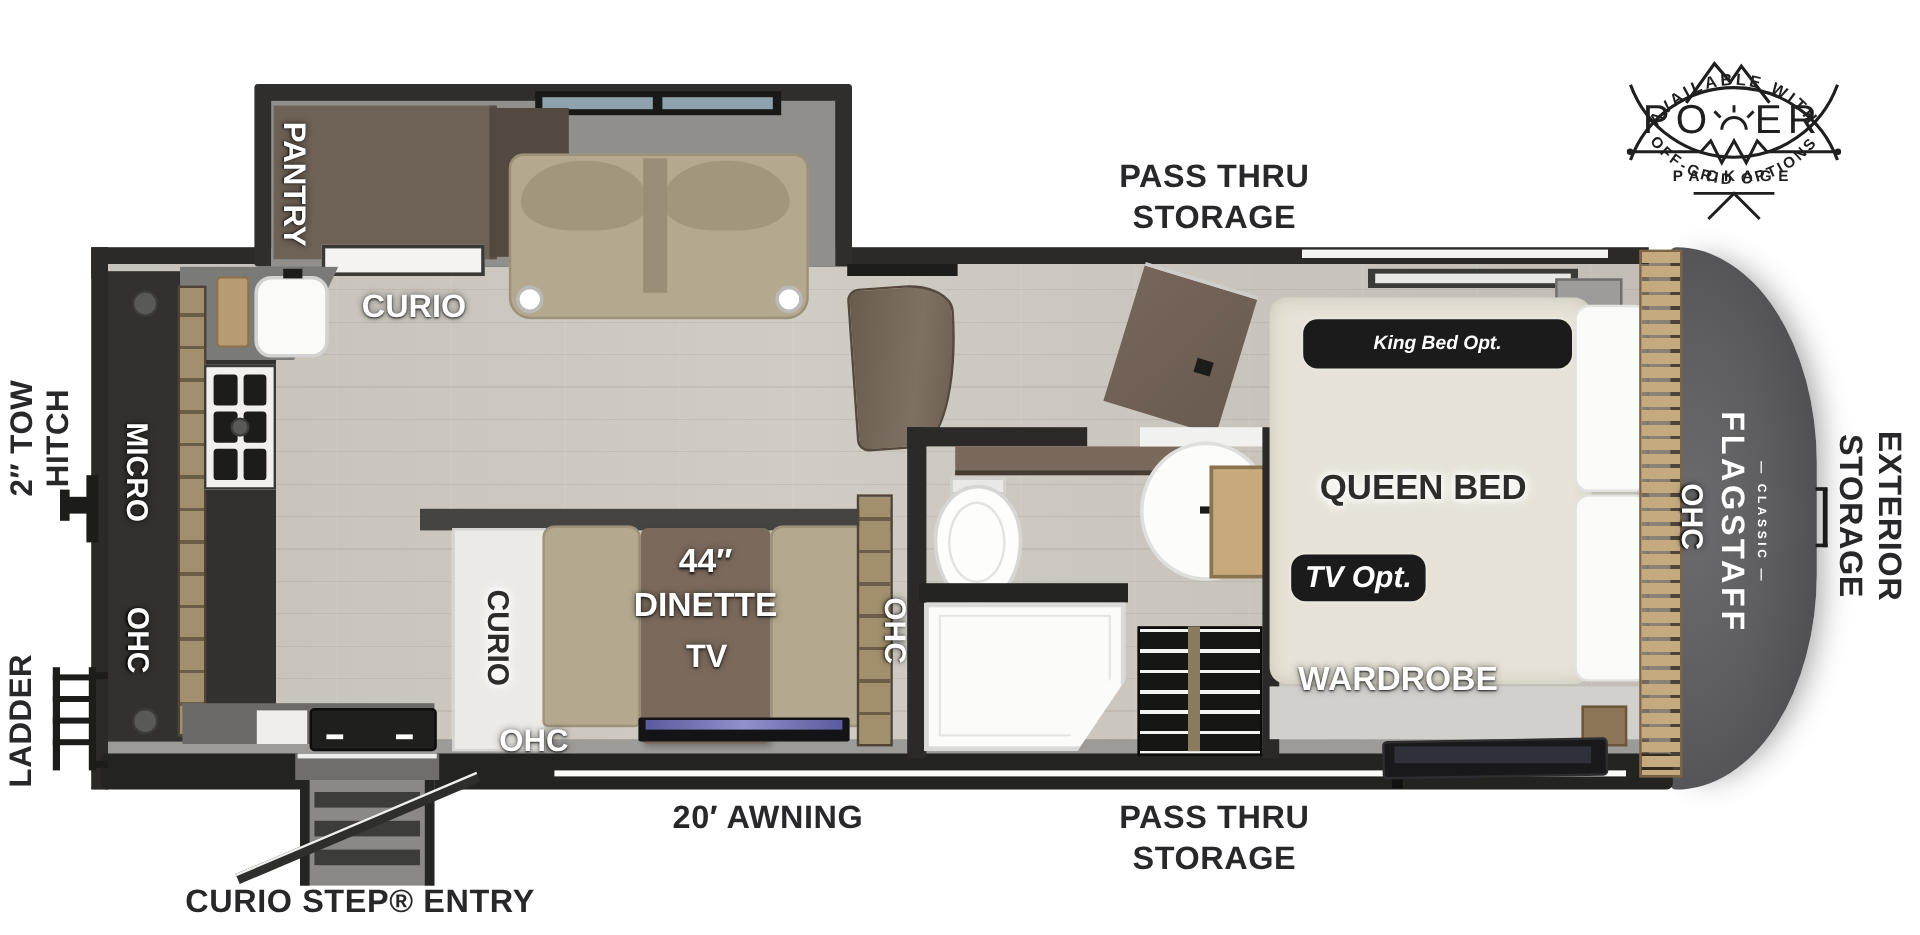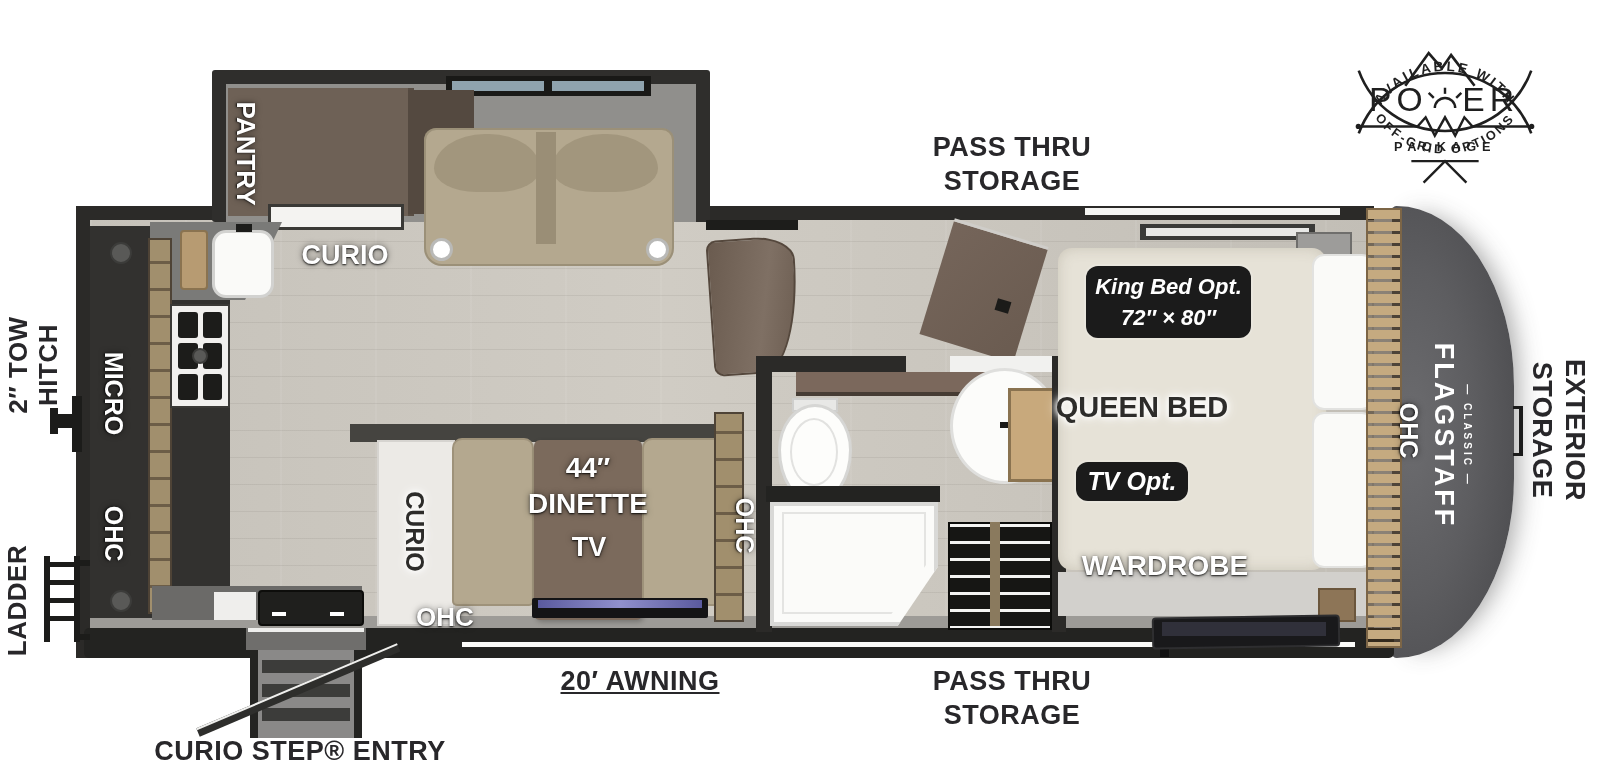--- a/index.html
+++ b/index.html
@@ -76,21 +76,21 @@
   </svg>
 
   <div class="abs lo ctr" style="left:877px;top:130px;width:270px;font-size:27px;line-height:34px;">
     <div>PASS THRU</div>
     <div>STORAGE</div>
   </div>
   <div class="abs lo ctr" style="left:877px;top:664px;width:270px;font-size:27px;line-height:34px;">
     <div>PASS THRU</div>
     <div>STORAGE</div>
   </div>
-  <div class="abs lo ctr" style="left:530px;top:666px;width:220px;font-size:27px;text-decoration:underline;">20′ AWNING</div>
+  <div class="abs lo ctr" style="left:530px;top:666px;width:220px;font-size:27px;">20′ AWNING</div>
   <div class="abs lo ctr" style="left:150px;top:736px;width:300px;font-size:27px;">CURIO STEP® ENTRY</div>
   <div class="vwrap" style="left:0px;top:280px;width:66px;height:170px;">
     <div class="rotm90 lo ctr" style="font-size:26px;line-height:30px;">
       <div>2″ TOW</div>
       <div>HITCH</div>
     </div>
   </div>
   <div class="vwrap" style="left:-8px;top:535px;width:52px;height:130px;">
     <div class="rotm90 lo" style="font-size:26px;">LADDER</div>
   </div>
@@ -216,25 +216,24 @@
   <div class="abs" style="left:990px;top:522px;width:10px;height:104px;background:#8a7a5e;"></div>
   <div class="abs wall" style="left:1052px;top:356px;width:14px;height:276px;"></div>
 
   <div class="abs" style="left:1140px;top:224px;width:175px;height:16px;background:#3a3a38;"></div>
   <div class="abs" style="left:1146px;top:228px;width:163px;height:8px;background:#e8e8e6;"></div>
   <div class="abs" style="left:1296px;top:232px;width:52px;height:38px;background:#9d9c9a;border:2px solid #6f6e6c;"></div>
   <div class="abs" style="left:1296px;top:256px;width:52px;height:12px;background:#8a7353;"></div>
   <div class="abs" style="left:1058px;top:248px;width:268px;height:322px;background:#e6e2d7;border-radius:14px;box-shadow:inset 0 0 14px rgba(120,110,90,.25);"></div>
   <div class="abs" style="left:1312px;top:254px;width:58px;height:152px;background:#fafaf8;border:2px solid #e2e2e0;border-radius:12px;"></div>
   <div class="abs" style="left:1312px;top:412px;width:58px;height:152px;background:#fafaf8;border:2px solid #e2e2e0;border-radius:12px;"></div>
-  <div class="abs pill" style="left:1086px;top:266px;width:165px;font-size:22px;line-height:31px;padding:5px 0;">
+  <div class="abs pill" style="left:1086px;top:266px;width:224px;font-size:16px;line-height:31px;padding:5px 0;">
     <div>King Bed Opt.</div>
-    <div>72″ × 80″</div>
-  </div>
-  <div class="abs ld ctr" style="left:1044px;top:388px;width:196px;font-size:29px;line-height:38px;">
+  </div>
+  <div class="abs ld ctr" style="left:1088px;top:388px;width:196px;font-size:29px;line-height:38px;">
     <div>QUEEN BED</div>
   </div>
   <div class="abs pill" style="left:1076px;top:462px;width:112px;font-size:25px;padding:5px 0;">TV Opt.</div>
   <div class="abs" style="left:1058px;top:572px;width:316px;height:44px;background:#d2d0cc;"></div>
   <div class="abs" style="left:1318px;top:588px;width:34px;height:30px;background:#8d7557;border:2px solid #6b563c;"></div>
   <div class="abs lw ctr" style="left:1060px;top:550px;width:210px;font-size:28px;">WARDROBE</div>
   <div class="abs" style="left:1152px;top:616px;width:184px;height:28px;background:#19191b;border-radius:4px;transform:rotate(-1deg);border:2px solid #2e2e30;"></div>
   <div class="abs" style="left:1162px;top:622px;width:164px;height:14px;background:#30303a;"></div>
 
   <div class="abs window-col" style="left:1366px;top:208px;width:32px;height:436px;"></div>

